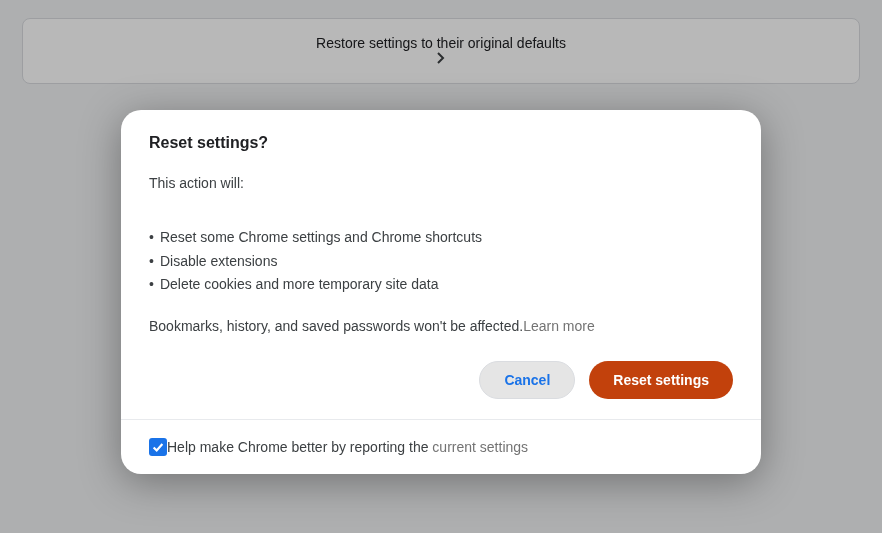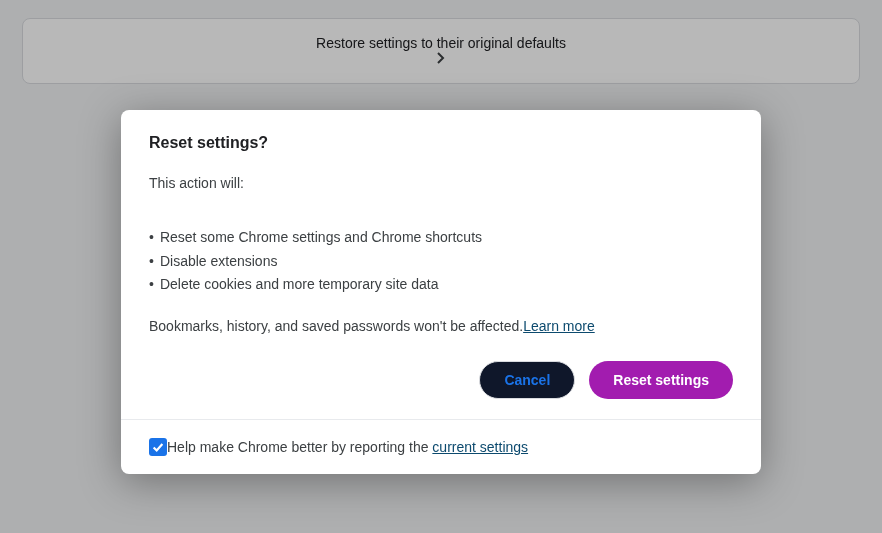--- a/index.html
+++ b/index.html
@@ -39,21 +39,21 @@
     .settings-row .arrow {
       color: #5f6368;
     }
     .dialog {
       position: absolute;
       left: 50%;
       top: 110px;
       transform: translateX(-50%);
       width: 640px;
       background: #fff;
-      border-radius: 8px;
+      border-radius: 20px;
       box-shadow: 0 8px 40px rgba(0,0,0,0.35);
       z-index: 10;
       overflow: hidden;
     }
     .dialog-content {
       padding: 24px 28px 20px 28px;
     }
     .dialog-title {
       font-size: 16px;
       font-weight: 600;
@@ -74,45 +74,44 @@
     .bullet-item {
       display: flex;
     }
     .bullet-item .dot {
       margin-right: 6px;
     }
     .footnote {
       margin-bottom: 22px;
     }
     .link {
-      color: #0c4a6e;
-      text-decoration: underline;
+      color: #737373;
       cursor: pointer;
     }
     .dialog-actions {
       display: flex;
       justify-content: flex-end;
       gap: 14px;
     }
     .btn {
       font-size: 14px;
       font-weight: 600;
       padding: 10px 24px;
       border-radius: 22px;
       cursor: pointer;
       border: none;
       font-family: inherit;
     }
     .btn-cancel {
-      background: #0f172a;
+      background: #e5e5e5;
       color: #1a73e8;
       border: 1px solid #dadce0;
     }
     .btn-primary {
-      background: #a21caf;
+      background: #c2410c;
       color: #fff;
     }
     .dialog-footer {
       border-top: 1px solid #e8eaed;
       padding: 18px 28px;
       display: flex;
       align-items: center;
       font-size: 14px;
       color: #3c4043;
     }

